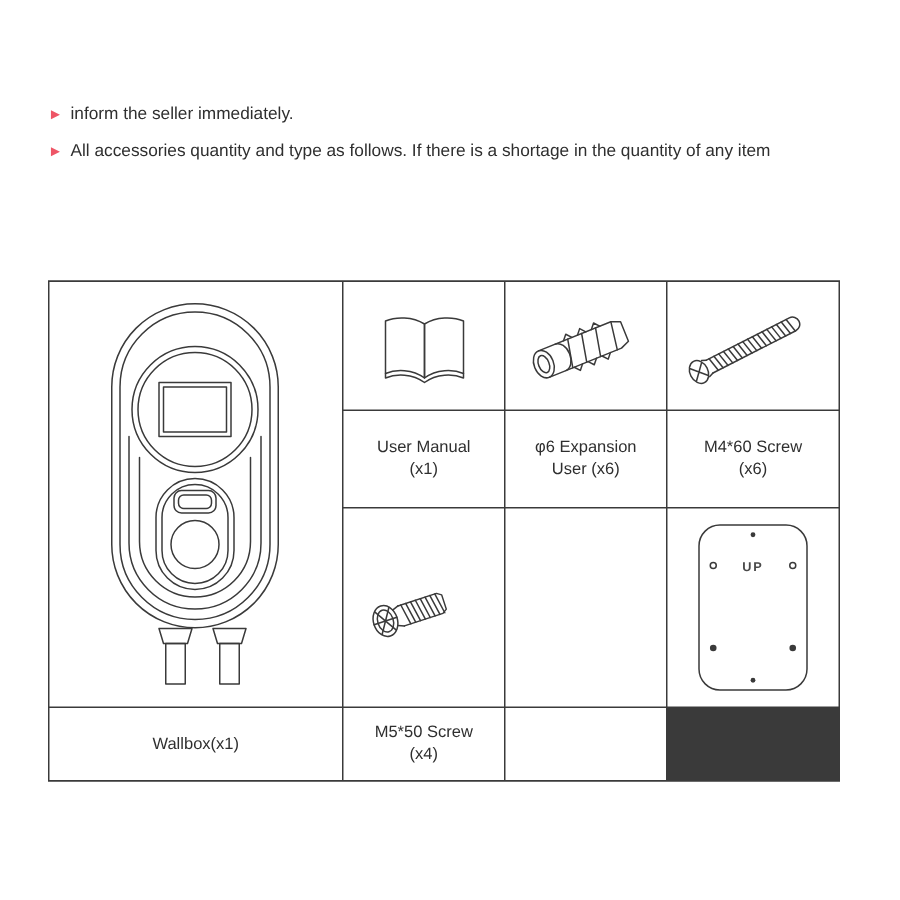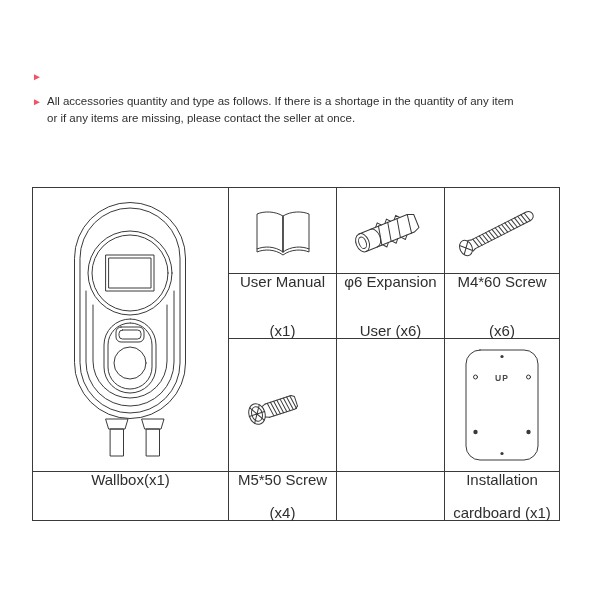--- a/index.html
+++ b/index.html
@@ -16,42 +16,42 @@
   .bline{display:block;white-space:nowrap;}
   .acc-table{
     position:absolute;left:32px;top:187px;
     display:grid;
     grid-template-columns:195px 107px 107px 114px;
     grid-template-rows:85px 64px 132px 48px;
     gap:1px;background:#3a3a3a;border:1px solid #3a3a3a;
   }
   .cell{background:#ffffff;display:flex;flex-direction:column;align-items:center;justify-content:center;}
   .wallbox-cell{grid-row:1 / 4;grid-column:1;}
-  .label-cell{font-size:15px;line-height:15px;text-align:center;justify-content:space-between;}
+  .label-cell{font-size:11px;line-height:15px;text-align:center;}
   svg{display:block;}
   .stroke{fill:none;stroke:#3a3a3a;stroke-width:1;stroke-linejoin:round;stroke-linecap:round;}
   .fillDot{fill:#3a3a3a;stroke:none;}
   .upText{font-size:8.5px;font-weight:bold;letter-spacing:1.2px;fill:#4a4a4a;}
 </style>
 </head>
 <body>
 
 <div class="textblock">
 
   <div class="bullet">
     <span class="arrow">►</span>
     <span class="btext">
+      <span class="bline">inform the seller immediately.</span>
     </span>
   </div>
 
   <div class="bullet">
     <span class="arrow">►</span>
     <span class="btext">
       <span class="bline">All accessories quantity and type as follows. If there is a shortage in the quantity of any item</span>
-      <span class="bline">or if any items are missing, please contact the seller at once.</span>
     </span>
   </div>
 </div>
 
 <div class="acc-table">
 
   <div class="cell wallbox-cell">
     <svg width="115" height="257" viewBox="0 0 115 257">
       <path class="stroke" d="M 1.5,57 A 55.5,55.5 0 0 1 112.5,57 L 112.5,162 A 55.5,55.5 0 0 1 1.5,162 Z"></path>
       <path class="stroke" d="M 7,57 A 50,50 0 0 1 107,57 L 107,162 A 50,50 0 0 1 7,162 Z"></path>
@@ -149,18 +149,14 @@
   </div>
 
   <div class="cell label-cell">
     <span>Wallbox(x1)</span>
   </div>
   <div class="cell label-cell">
     <span>M5*50 Screw</span>
     <span>(x4)</span>
   </div>
   <div class="cell label-cell"></div>
-  <div class="cell label-cell">
-    <span>Installation</span>
-    <span>cardboard (x1)</span>
-  </div>
 
 </div>
 
 </body></html>

